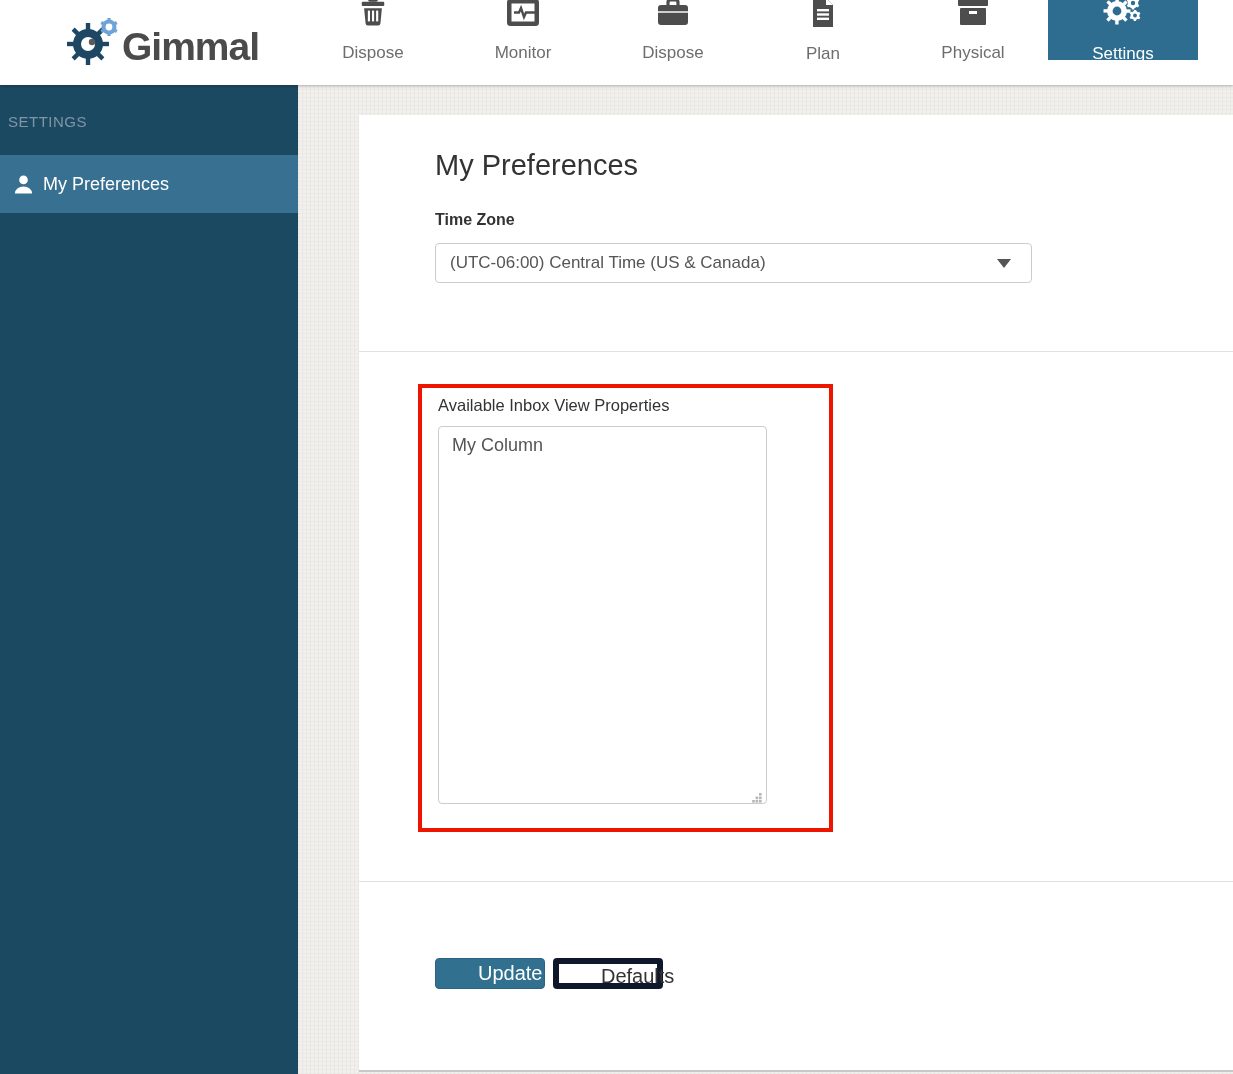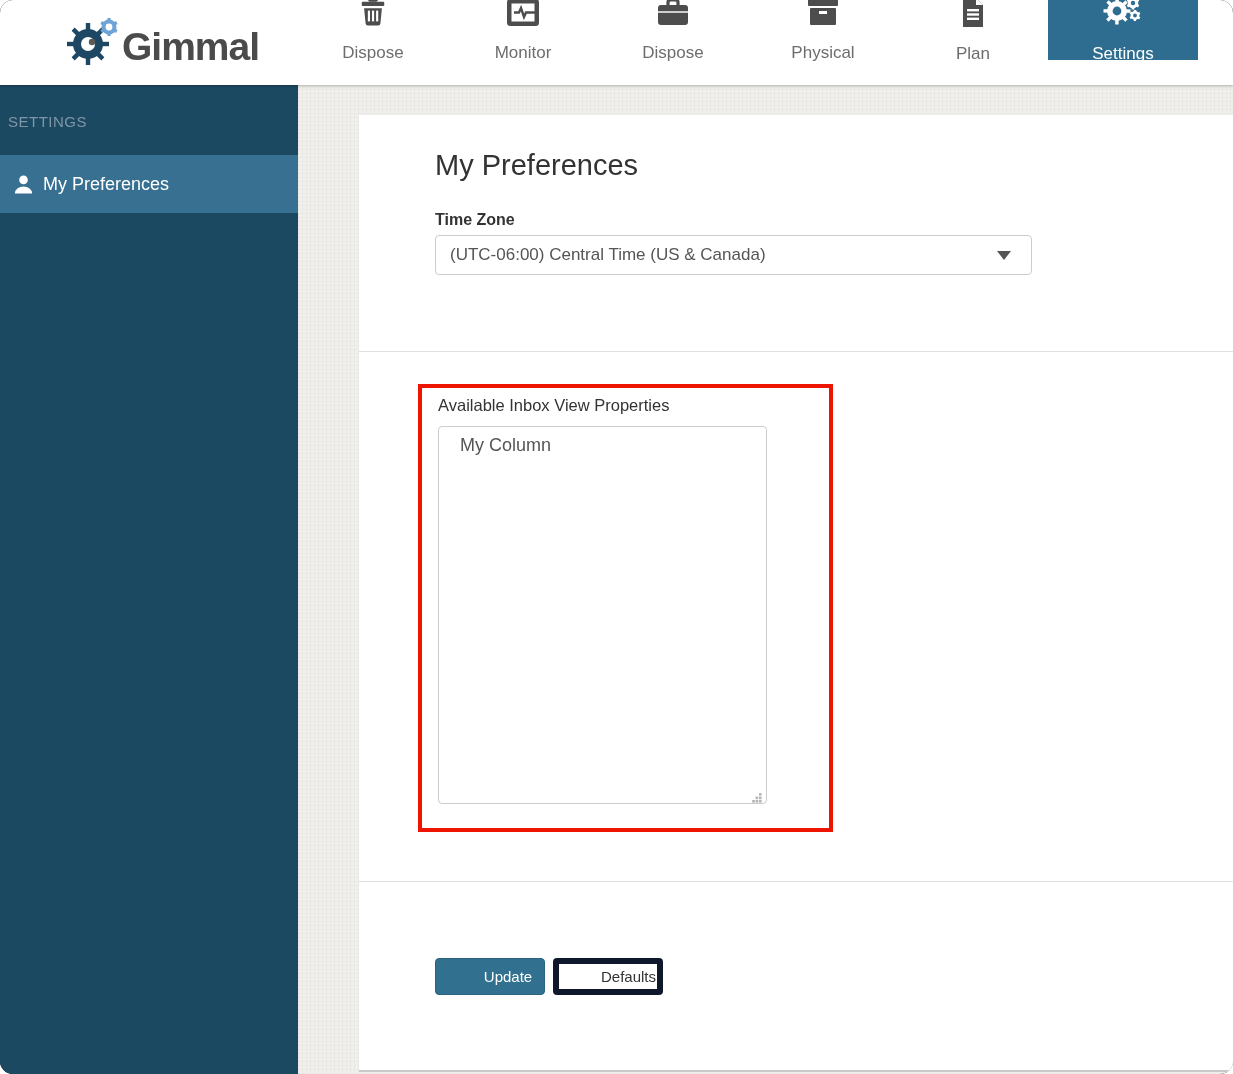--- a/index.html
+++ b/index.html
@@ -1,18 +1,18 @@
 <!DOCTYPE html>
 <html><head>
 <meta charset="utf-8">
 <style>
   html,body{margin:0;padding:0;background:#fff;}
   .app{
     position:relative;width:1233px;height:1074px;overflow:hidden;
-    font-family:"Liberation Sans",sans-serif;background:#000000;border-radius:13px;
+    font-family:"Liberation Sans",sans-serif;background:#000000;
   }
   
   .topbar{
     position:absolute;left:0;top:0;width:1233px;height:85px;background:#ffffff;
     z-index:5;box-shadow:0 1px 3px rgba(0,0,0,0.25);
   }
   .brand{position:absolute;left:64px;top:0;height:85px;display:flex;align-items:center;cursor:pointer;}
   .brand svg{display:block;}
   .brand-text{
     font-size:39px;font-weight:700;color:#4b4b4b;letter-spacing:-1px;
@@ -52,21 +52,21 @@
     position:absolute;left:61px;top:30px;width:874px;height:957px;background:#ffffff;
     border-bottom:2px solid #c9c9c9;box-sizing:border-box;
   }
   .page-title{
     position:absolute;left:76px;top:34px;font-size:29px;font-weight:400;color:#333333;
   }
   .tz-label{
     position:absolute;left:76px;top:96px;font-size:16px;font-weight:700;color:#333333;
   }
   .select{
-    position:absolute;left:76px;top:120px;width:597px;height:40px;box-sizing:border-box;
+    position:absolute;left:76px;top:128px;width:597px;height:40px;box-sizing:border-box;
     border:1px solid #cccccc;border-radius:4px;background:#ffffff;cursor:pointer;
     display:flex;align-items:center;
   }
   .select .select-value{margin-left:14px;font-size:17px;color:#555555;flex:1;}
   .select .caret{
     width:0;height:0;border-left:7px solid transparent;border-right:7px solid transparent;
     border-top:9px solid #555555;margin-right:20px;
   }
   .hr{position:absolute;left:0;width:874px;height:1px;background:#e1e1e1;}
   .hr1{top:236px;}
@@ -77,30 +77,29 @@
     border:4px solid #ed1500;pointer-events:none;
   }
   .inbox-label{
     position:absolute;left:16px;top:8px;font-size:16.5px;font-weight:400;color:#333333;
     pointer-events:auto;
   }
   .listbox{
     position:absolute;left:16px;top:38px;width:329px;height:378px;box-sizing:border-box;
     border:1px solid #cccccc;border-radius:4px;background:#fff;pointer-events:auto;
     overflow:hidden;
-    padding-left:8px;
   }
   .list-item{
     margin:8px 0 0 13px;font-size:18px;color:#555555;cursor:pointer;
   }
   .resize-grip{position:absolute;right:4px;bottom:4px;width:10px;height:10px;}
   
   .btn-row{position:absolute;left:76px;top:843px;display:flex;gap:8px;}
   .btn{
-    width:110px;height:37px;box-sizing:border-box;border-radius:4px;font-size:15px;
+    width:110px;height:31px;box-sizing:border-box;border-radius:4px;font-size:20px;
     font-family:"Liberation Sans",sans-serif;cursor:pointer;padding-left:42px;
   }
   .btn-primary{background:#31708f;border:1px solid #2a6480;color:#ffffff;}
   .btn-default{background:#ffffff;border:6px solid #0f172a;color:#333333;}
 </style>
 </head>
 <body>
 
 <div class="app">
 
@@ -170,40 +169,40 @@
             <path d="M12 8 V4.5 a2.5 2.5 0 0 1 2.5 -2.5 h5 a2.5 2.5 0 0 1 2.5 2.5 V8" stroke="#4d4d4d" stroke-width="3.2" fill="none"></path>
             <rect x="2" y="7" width="30" height="20" rx="3" fill="#4d4d4d"></rect>
             <rect x="2" y="13.2" width="30" height="1.6" fill="#ffffff" opacity="0.9"></rect>
           </svg>
         </span>
         <span class="nav-label">Dispose</span>
       </div>
 
       <div class="nav-item">
         <span class="nav-icon">
-          <svg width="34" height="30" viewBox="0 0 34 30">
-            <rect x="2" y="1" width="30" height="8" rx="1" fill="#4d4d4d"></rect>
-            <rect x="4" y="11" width="26" height="17" rx="1" fill="#4d4d4d"></rect>
-            <rect x="13" y="14" width="8" height="3" fill="#ffffff"></rect>
-          </svg>
-        </span>
-        <span class="nav-label">Physical</span>
-      </div>
-
-      <div class="nav-item">
-        <span class="nav-icon">
           <svg width="26" height="31" viewBox="0 0 26 31">
             <path d="M3 1 h13 l7 7 v22 h-20 z" fill="#4d4d4d"></path>
             <polygon points="16,1 23,8 16,8" fill="#ffffff"></polygon>
             <rect x="7" y="12" width="12" height="2.4" fill="#ffffff"></rect>
             <rect x="7" y="16.3" width="12" height="2.4" fill="#ffffff"></rect>
             <rect x="7" y="20.6" width="12" height="2.4" fill="#ffffff"></rect>
           </svg>
         </span>
         <span class="nav-label">Plan</span>
+      </div>
+
+      <div class="nav-item">
+        <span class="nav-icon">
+          <svg width="34" height="30" viewBox="0 0 34 30">
+            <rect x="2" y="1" width="30" height="8" rx="1" fill="#4d4d4d"></rect>
+            <rect x="4" y="11" width="26" height="17" rx="1" fill="#4d4d4d"></rect>
+            <rect x="13" y="14" width="8" height="3" fill="#ffffff"></rect>
+          </svg>
+        </span>
+        <span class="nav-label">Physical</span>
       </div>
 
       <div class="nav-item active">
         <span class="nav-icon">
           <svg width="42" height="34" viewBox="0 0 42 34">
             <g fill="#ffffff">
               <rect x="13.4" y="3.5" width="3.4" height="5.5" transform="rotate(0 15 17)"></rect>
               <rect x="13.4" y="3.5" width="3.4" height="5.5" transform="rotate(45 15 17)"></rect>
               <rect x="13.4" y="3.5" width="3.4" height="5.5" transform="rotate(90 15 17)"></rect>
               <rect x="13.4" y="3.5" width="3.4" height="5.5" transform="rotate(135 15 17)"></rect>

